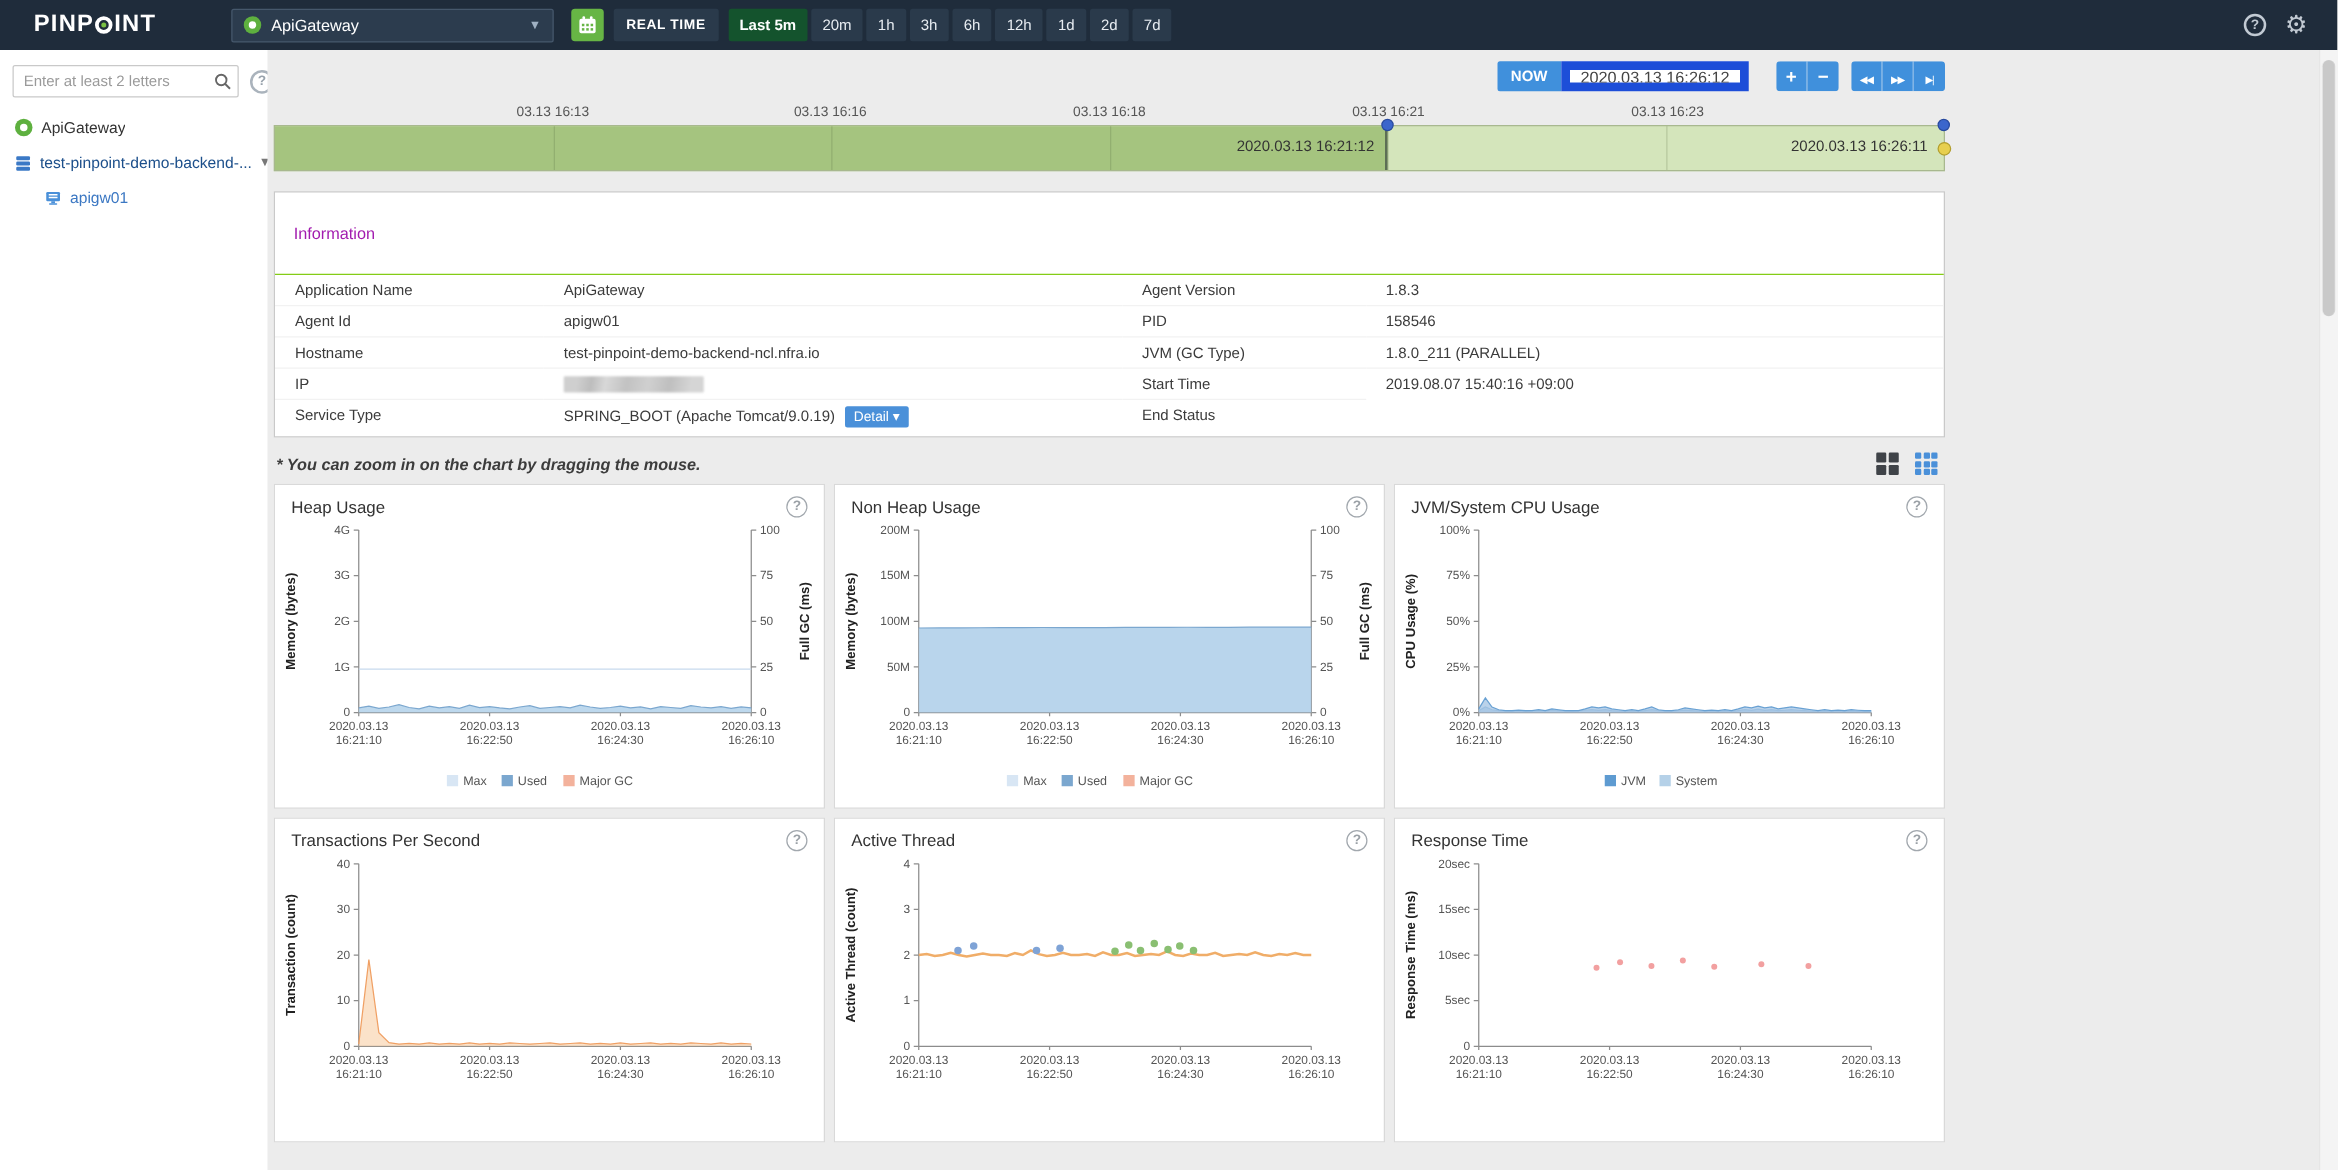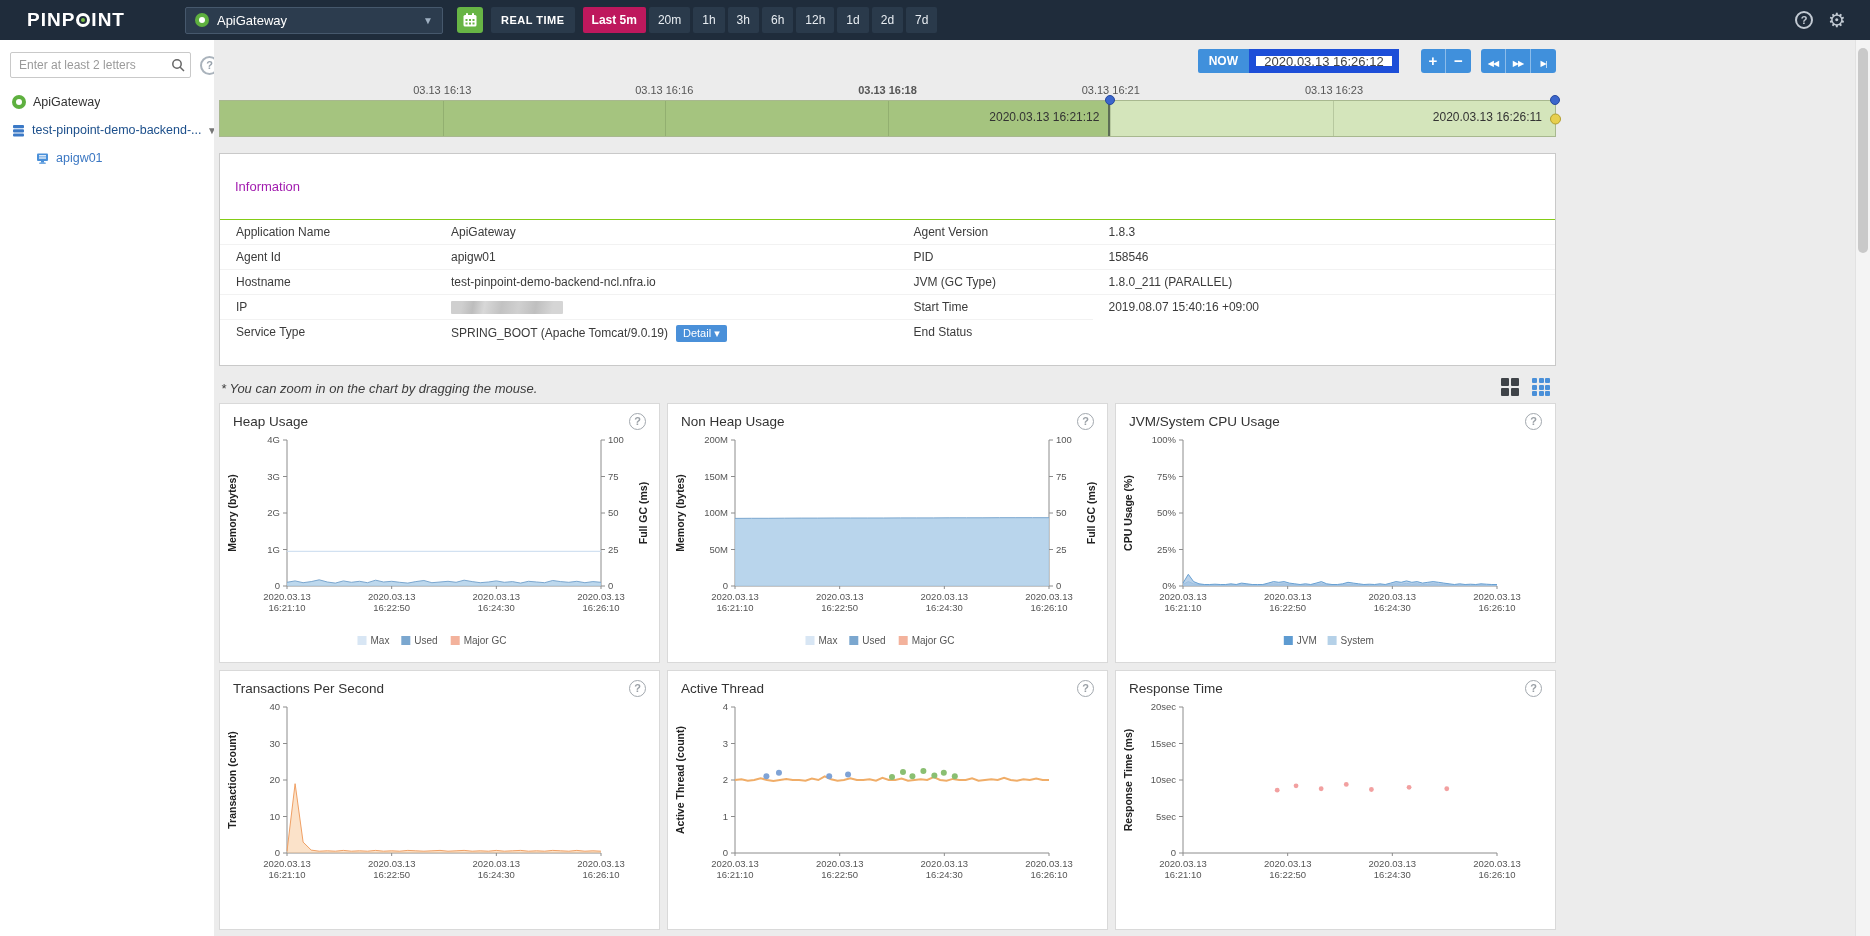--- a/index.html
+++ b/index.html
@@ -13,21 +13,21 @@
   .logo-o::after { content:""; position:absolute; inset:2px; background:#7ac143; border-radius:50%; }
   .app-select { margin-left:60px; width:258px; height:27px; background:#2c3c4e; border:1px solid #46586c; border-radius:2px; display:flex; align-items:center; padding:0 9px; cursor:pointer; }
   .app-select .lbl { color:#fff; font-size:13px; margin-left:8px; flex:1; }
   .app-select .chev { color:#9fb0c2; font-size:10px; }
   .app-ico { display:inline-block; width:14px; height:14px; background:#5eb03f; border-radius:50%; position:relative; flex:none; }
   .app-ico::after { content:""; position:absolute; inset:4px; background:#fff; border-radius:50%; }
   .cal-btn { margin-left:14px; width:26px; height:26px; background:#67b545; border:none; border-radius:3px; display:flex; align-items:center; justify-content:center; cursor:pointer; }
   .rt-btn { margin-left:8px; height:26px; padding:0 10px; background:#2a3a4b; border:none; border-radius:2px; color:#fff; font-size:11px; font-weight:bold; letter-spacing:.5px; cursor:pointer; }
   .periods { display:flex; gap:3px; margin-left:8px; }
   .pbtn { height:26px; padding:0 9px; background:#2a3a4b; border:none; border-radius:2px; color:#e8edf2; font-size:12px; cursor:pointer; }
-  .pbtn.sel { background:#be185d; color:#fff; font-weight:bold; }
+  .pbtn.sel { background:#14532d; color:#fff; font-weight:bold; }
   .header-right { margin-left:auto; margin-right:24px; display:flex; align-items:center; gap:15px; }
   .hdr-help { width:18px; height:18px; border:2px solid #c2cad3; border-radius:50%; color:#c2cad3; font-size:11px; font-weight:bold; text-align:center; line-height:14px; cursor:pointer; }
   .gear { color:#c2cad3; font-size:20px; line-height:20px; cursor:pointer; }
 
   
   .sidebar { position:absolute; top:40px; left:0; bottom:0; width:230px; background:#fff; border-right:1px solid #d5d5d5; }
   .search-row { display:flex; align-items:center; padding:12px 10px 10px 10px; }
   .search-box { position:relative; flex:1; }
   .search-box input { width:100%; height:26px; border:1px solid #c9c9c9; border-radius:2px; padding:0 24px 0 8px; font-size:12px; color:#333; font-family:inherit; }
   .search-box input::placeholder { color:#9a9a9a; }
@@ -62,28 +62,28 @@
   .bar-dark { position:absolute; left:0; top:0; bottom:0; background:#a5c47f; border-right:2px solid #5d6e55; }
   .bar-label { position:absolute; top:0; right:9px; line-height:32px; font-size:12px; color:#333; white-space:nowrap; }
   .bar-label.right-lab { right:13px; }
   .gl { position:absolute; top:0; bottom:0; width:1px; background:rgba(80,100,60,.22); }
   .mk-blue { position:absolute; width:10px; height:10px; border-radius:50%; background:#3b66cc; border:1px solid #27499e; top:-6px; z-index:3; cursor:pointer; }
   .mk-blue.edge { right:-5px; left:auto; }
   .mk-yellow { position:absolute; width:11px; height:11px; border-radius:50%; background:#e7cf4e; border:1px solid #b29e2e; right:-6px; top:50%; transform:translateY(-50%); z-index:3; cursor:pointer; }
 
   .panel { margin-top:16px; background:#fff; border:1px solid #c9c9c9; }
   .panel-title { padding:25px 15px; font-size:13px; color:#a21caf; border-bottom:1px solid #84cc16; }
-  .info-grid { display:grid; grid-template-columns:215px 1fr 195px 1fr; padding-bottom:18px; }
+  .info-grid { display:grid; grid-template-columns:215px 1fr 195px 1fr; padding-bottom:2px; }
   .cell { padding:5px 8px 5px 16px; font-size:12px; color:#3b3b3b; border-top:1px solid #f2f2f2; white-space:nowrap; overflow:hidden; }
   .info-grid .cell:nth-child(-n+4) { border-top:none; }
   .redacted { display:inline-block; width:112px; height:13px; vertical-align:middle; border-radius:1px;
     background:linear-gradient(100deg,#cfcfcf 10%,#bdbdbd 20%,#d8d8d8 30%,#c2c2c2 45%,#d0d0d0 60%,#bfbfbf 75%,#d5d5d5 90%); filter:blur(.7px); }
   .detail-btn { background:#4a90d9; color:#fff; font-size:11px; border:none; border-radius:2px; padding:2px 7px; margin-left:8px; cursor:pointer; font-family:inherit; }
 
-  .hint-row { display:flex; justify-content:space-between; align-items:flex-end; margin:12px 2px 7px 2px; }
+  .hint-row { display:flex; justify-content:space-between; align-items:center; margin:12px 2px 7px 2px;font-weight:bold; }
   .hint { font-style:italic; font-size:13px; color:#3c3c3c; }
   .lay-icons { display:flex; gap:13px; margin-right:4px; }
   .lay2 { width:18px; height:18px; display:grid; grid-template-columns:1fr 1fr; gap:2px; cursor:pointer; }
   .lay2 i { background:#3f4348; border-radius:1px; }
   .lay3 { width:18px; height:18px; display:grid; grid-template-columns:1fr 1fr 1fr; gap:1.5px; cursor:pointer; }
   .lay3 i { background:#4a90d9; border-radius:1px; }
 
   #charts-grid { display:grid; grid-template-columns:repeat(3,1fr); gap:7px; }
   .card { background:#fff; border:1px solid #d9d9d9; height:260px; overflow:hidden; }
   .card-head { display:flex; justify-content:space-between; align-items:center; padding:9px 13px 0 13px; }
@@ -192,21 +192,21 @@
         <button><span class="glyph-ar">◀◀</span></button>
         <button><span class="glyph-ar">▶▶</span></button>
         <button><span class="glyph-ar">▶|</span></button>
       </div>
     </div>
 
     <div class="timeline">
       <div class="tick-row" id="tick-row">
           <span class="tick-label" style="left: 16.7%;">03.13 16:13</span>
           <span class="tick-label" style="left: 33.3%;">03.13 16:16</span>
-          <span class="tick-label" style="left: 50%; font-weight: bold;">03.13 16:18</span>
+          <span class="tick-label" style="left: 50%;">03.13 16:18</span>
           <span class="tick-label" style="left: 66.7%;">03.13 16:21</span>
           <span class="tick-label" style="left: 83.4%;">03.13 16:23</span>
         </div>
       <div class="time-bar" id="time-bar" style="background: rgb(212, 229, 187);">
         <div class="bar-dark" id="bar-dark" style="width: 66.7%; background: rgb(165, 196, 127);">
           <span class="bar-label">2020.03.13 16:21:12</span>
         </div>
         <span class="bar-label right-lab">2020.03.13 16:26:11</span>
         <span class="mk-blue" id="mk-split" style="left: calc(66.7% - 5px);"></span>
         <span class="mk-blue edge"></span>

